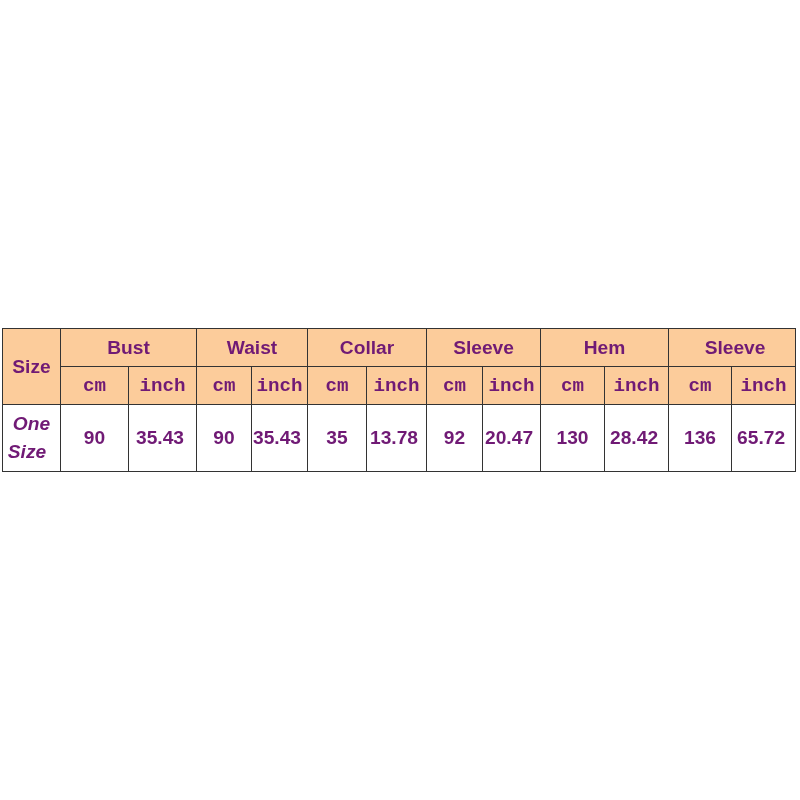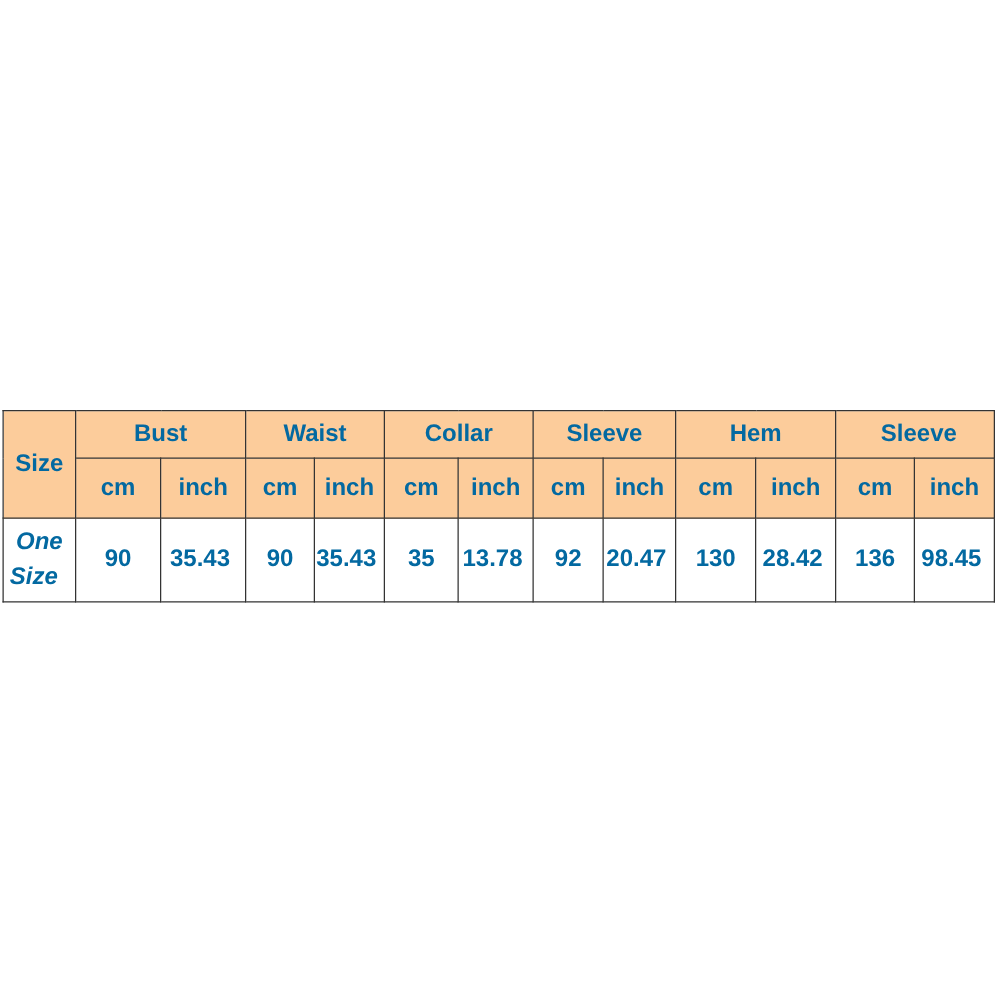--- a/index.html
+++ b/index.html
@@ -12,27 +12,27 @@
 
   .size-table {
     position:absolute; left:2px; top:328px; width:794px;
     border-collapse:collapse; table-layout:fixed;
   }
   .size-table td {
     border:1px solid #333333;
     padding:0;
     text-align:center;
     vertical-align:middle;
-    color:#0369a1;
+    color:#701a75;
     font-weight:bold;
     font-size:19.2px;
   }
   .hdr-cell      { background:#FCCC9B; }
   .group-row     { height:38px; }
-  .unit-row      { height:48px; }
+  .unit-row      { height:38px;font-family:Liberation Mono, monospace; }
   .data-row      { height:67px; }
   .data-row td   { background:#ffffff; line-height:28px; }
   .decimal-value { text-indent:-5px; }
   .shift-right   { text-indent:6px; }
   .size-corner   { background:#FCCC9B; }
   .size-line     { display:block; line-height:28px;font-style:italic; }
   .size-line-2   { margin-left:-9px; }
 </style>
 </head>
 <body>
@@ -90,18 +90,18 @@
         <td class="decimal-value">35.43</td>
         <td>90</td>
         <td class="decimal-value">35.43</td>
         <td>35</td>
         <td class="decimal-value">13.78</td>
         <td>92</td>
         <td class="decimal-value">20.47</td>
         <td>130</td>
         <td class="decimal-value">28.42</td>
         <td>136</td>
-        <td class="decimal-value">98.45</td>
+        <td class="decimal-value">65.72</td>
       </tr>
     </tbody>
   </table>
 
 </div>
 
 </body></html>

